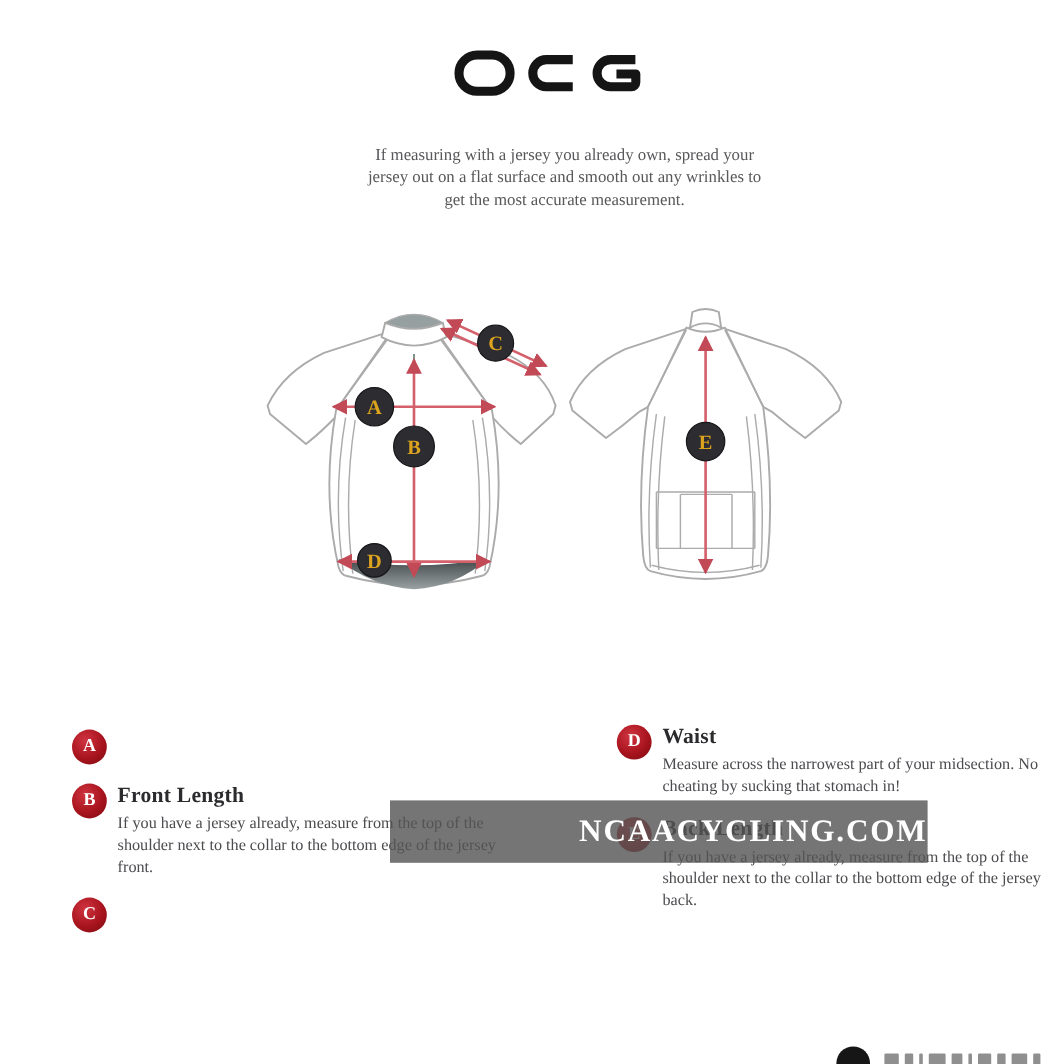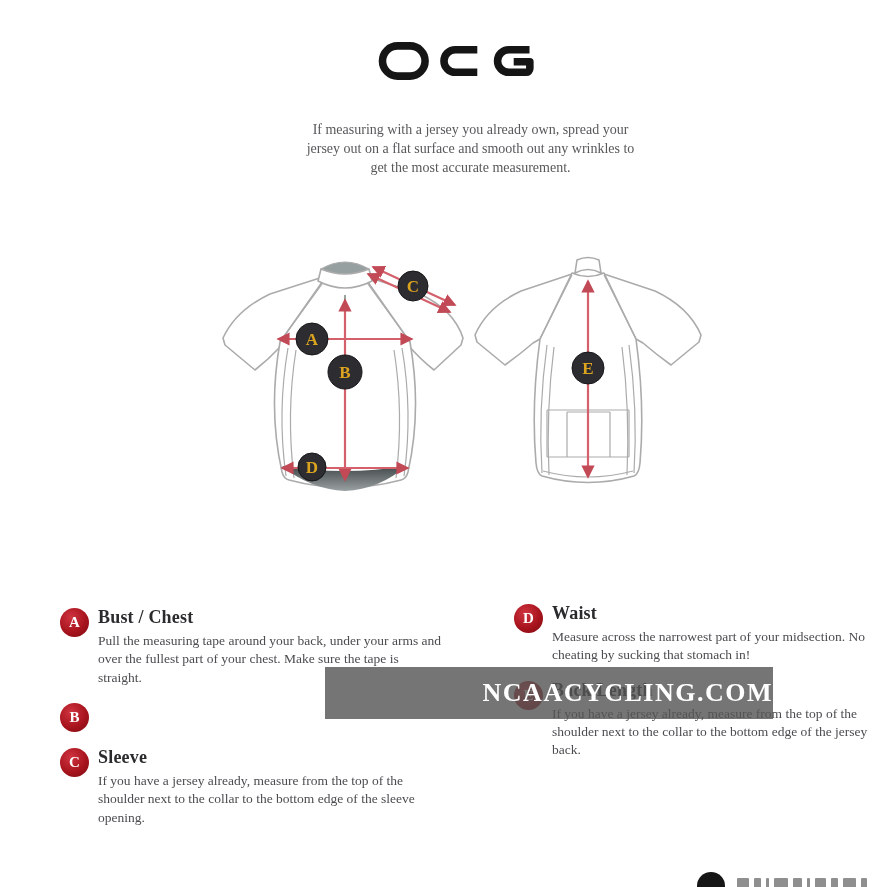--- a/index.html
+++ b/index.html
@@ -135,34 +135,30 @@
     <line class="arrow" x1="125" y1="26" x2="125" y2="222" marker-start="url(#ahb)" marker-end="url(#ahb)"></line>
     <g class="dbadge">
       <circle cx="125" cy="113" r="16"></circle>
         <text x="125" y="119">E</text>
     </g>
   </svg>
 
   <div class="legend-col left">
     <div class="legend-item">
       <span class="badge">A</span>
+    </div>
+    <div class="legend-item">
+      <span class="badge">B</span>
       <div>
-        <h3>Bust / Chest</h3>
-        <p>Pull the measuring tape around your back, under your arms and over the fullest part of your chest. Make sure the tape is straight.</p>
+        <h3>Front Length</h3>
+        <p>If you have a jersey already, measure from the top of the shoulder next to the collar to the bottom edge of the jersey front.</p>
       </div>
     </div>
     <div class="legend-item">
-      <span class="badge">B</span>
-    </div>
-    <div class="legend-item">
       <span class="badge">C</span>
-      <div>
-        <h3>Sleeve</h3>
-        <p>If you have a jersey already, measure from the top of the shoulder next to the collar to the bottom edge of the sleeve opening.</p>
-      </div>
     </div>
   </div>
 
   <div class="legend-col right">
     <div class="legend-item">
       <span class="badge">D</span>
       <div>
         <h3>Waist</h3>
         <p>Measure across the narrowest part of your midsection. No cheating by sucking that stomach in!</p>
       </div>

